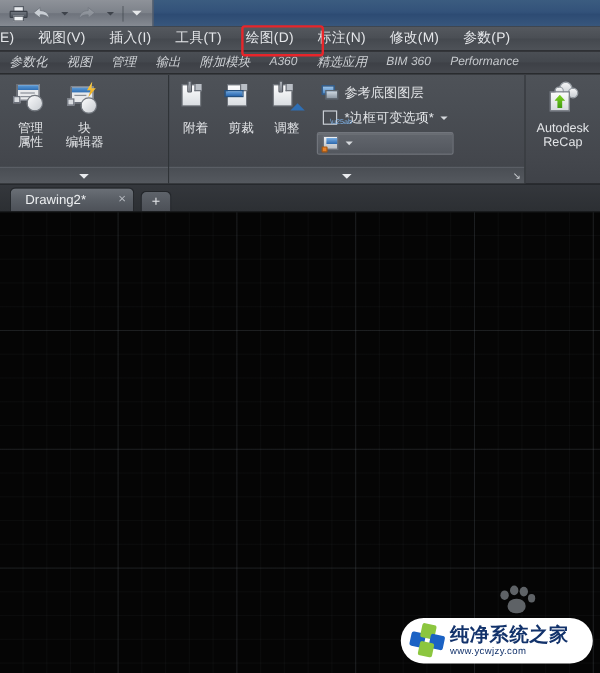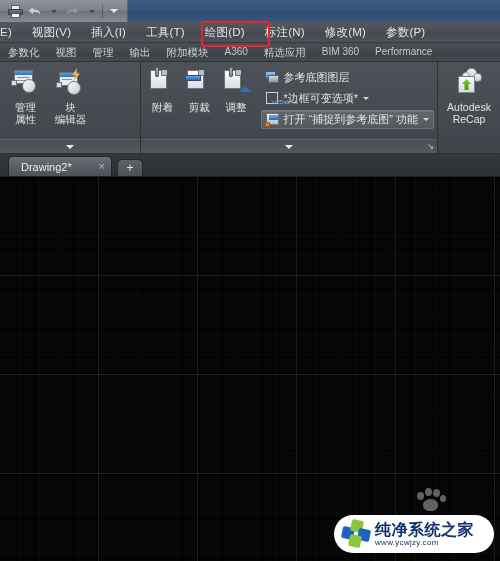--- a/index.html
+++ b/index.html
@@ -118,20 +118,21 @@
     align-items: center;
     box-sizing: border-box;
     overflow: hidden;
   }
   .rtab {
     color: #cfd2d6;
     font-size: 10.5px;
     padding: 0 8px;
     line-height: 18px;
     white-space: nowrap;
+    font-style: italic;
   }
   .rtab.latin { font-size: 10px; color: #c6c9cd; }
 
   
   .ribbon {
     position: relative;
     height: 92px;
     background: linear-gradient(to bottom, #4e5258 0%, #4a4e54 30%, #44474d 75%, #3f4248 100%);
     border-bottom: 1px solid #2b2e32;
     display: flex;
@@ -646,21 +647,20 @@
               <span class="lbl">*边框可变选项*</span>
               <span class="ddc"></span>
             </div>
 
             <div class="smallbtn raised">
               <div class="ico16 snap-ico">
                 <div class="mag"></div>
                   <div class="blue2"></div>
                   <div class="dot"></div>
               </div>
-              <span class="lbl">打开 “捕捉到参考底图” 功能</span>
               <span class="ddc"></span>
             </div>
 
           </div>
         </div>
         <div class="panel-footer">
           <span class="chev"></span>
           <span class="dlg">↘</span>
         </div>
       </div>

